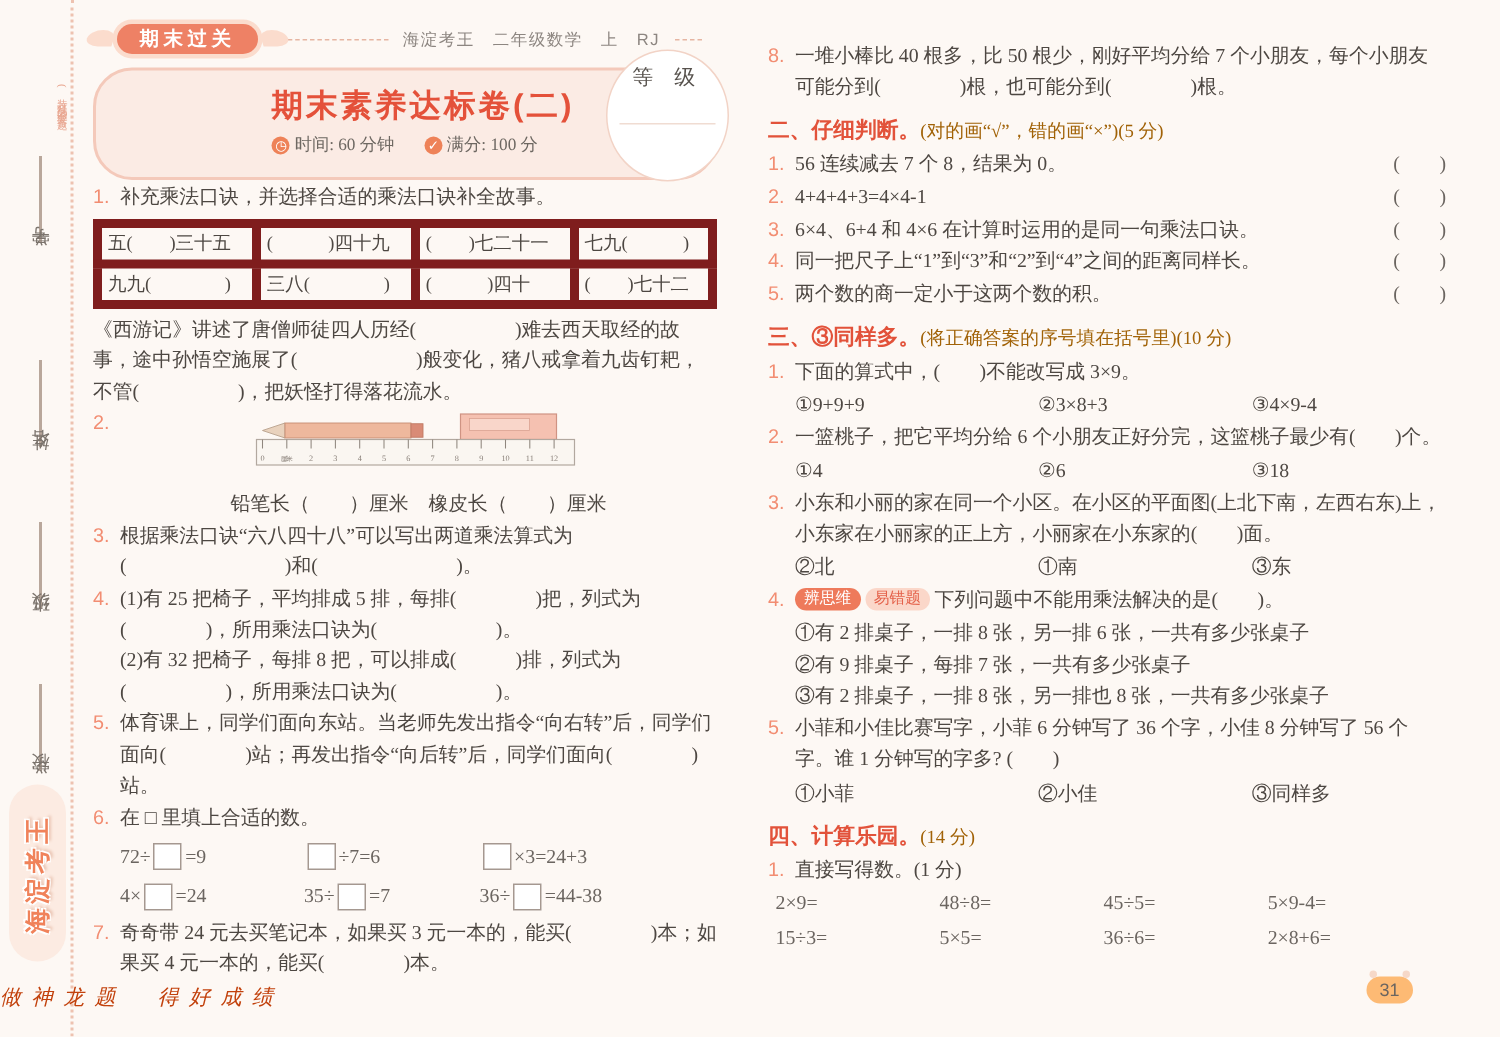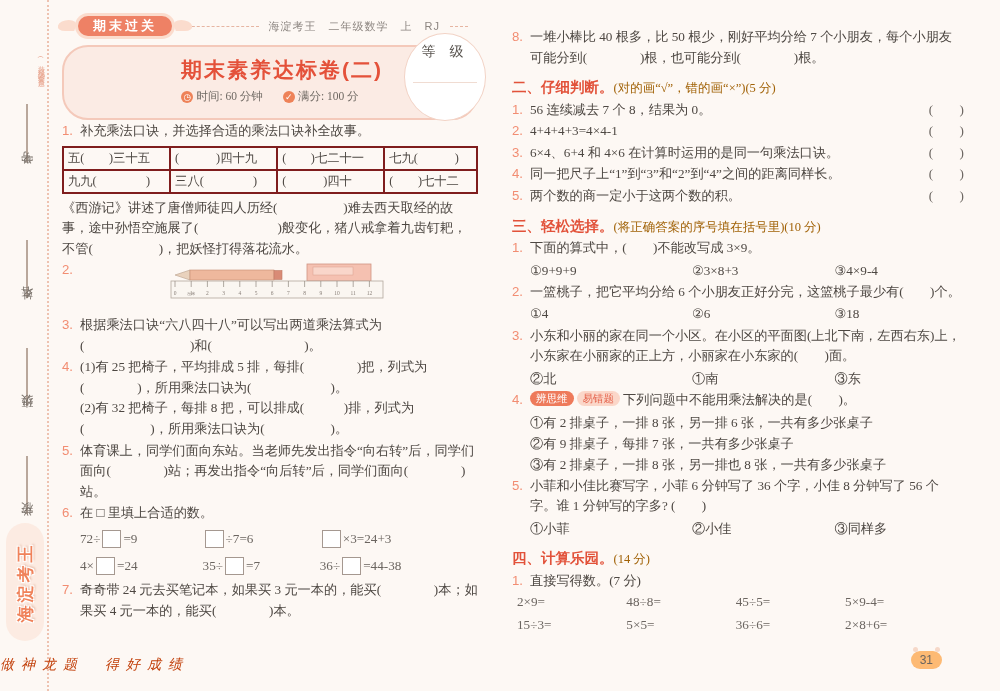--- a/index.html
+++ b/index.html
@@ -53,21 +53,21 @@
   .grade-label{position:absolute;top:9px;left:0;right:0;text-align:center;color:#57524d;
     font-size:14px;letter-spacing:5px;font-family:"Liberation Sans",sans-serif;}
   
   .sec-head{margin:9px 0 2px;font-size:14.5px;line-height:1.4;}
   .sec-title{font-weight:bold;color:#e2523a;font-family:"Liberation Sans",sans-serif;}
   .sec-note{color:#a16207;font-size:12.5px;}
   .q{display:flex;margin:1px 0;line-height:1.56;}
   .qnum{color:#f28d72;min-width:18px;font-family:"Liberation Sans",sans-serif;flex:0 0 auto;}
   .qbody{flex:1;}
   .fill-table{border-collapse:collapse;margin:4px 0 4px;width:100%;}
-  .fill-table td{border:2px solid #7f1d1d;font-size:12.3px;padding:2px 4px;white-space:nowrap;}
+  .fill-table td{border:6px solid #7f1d1d;font-size:12.3px;padding:2px 4px;white-space:nowrap;}
   .ruler-wrap{text-align:center;margin:1px 0 0;}
   .caption{text-align:center;line-height:1.5;}
   .eq-grid{display:grid;grid-template-columns:1.05fr 1fr 1.45fr;gap:6px 8px;margin:5px 0 3px;color:#6b6560;}
   .eq{display:flex;align-items:center;white-space:nowrap;}
   .blank-box{display:inline-block;width:17px;height:16px;border:1px solid #a59890;background:#fff;margin:0 2px;}
   .jrow{display:flex;}
   .jtext{flex:1;}
   .jbracket{color:#6b6560;margin-left:8px;white-space:nowrap;}
   .choices{display:grid;grid-template-columns:1.25fr 1.1fr 1fr;margin:0 0 1px 18px;line-height:1.6;}
   .optline{margin-left:18px;line-height:1.6;}
@@ -197,20 +197,21 @@
               <text x="153.79999999999998" y="34" text-anchor="middle" font-size="5.5" fill="#8a817a">9</text>
               <line x1="170" x2="170" y1="20" y2="26" stroke="#8f867e" stroke-width="0.7"></line>
               <text x="170" y="34" text-anchor="middle" font-size="5.5" fill="#8a817a">10</text>
               <line x1="186.2" x2="186.2" y1="20" y2="26" stroke="#8f867e" stroke-width="0.7"></line>
               <text x="186.2" y="34" text-anchor="middle" font-size="5.5" fill="#8a817a">11</text>
               <line x1="202.39999999999998" x2="202.39999999999998" y1="20" y2="26" stroke="#8f867e" stroke-width="0.7"></line>
               <text x="202.39999999999998" y="34" text-anchor="middle" font-size="5.5" fill="#8a817a">12</text>
               <text x="24.2" y="34" text-anchor="middle" font-size="4" fill="#8a817a">厘米</text>
             </svg>
         </div>
+        <div class="caption">铅笔长（　　）厘米　橡皮长（　　）厘米</div>
       </span>
     </div>
 
     <div class="q">
       <span class="qnum">3.</span>
       <span class="qbody">根据乘法口诀“六八四十八”可以写出两道乘法算式为(　　　　　　　　)和(　　　　　　　)。</span>
     </div>
 
     <div class="q">
       <span class="qnum">4.</span>
@@ -311,21 +312,21 @@
     </div>
     <div class="q">
       <span class="qnum">5.</span>
       <span class="qbody jrow">
           <span class="jtext">两个数的商一定小于这两个数的积。</span>
           <span class="jbracket">(　　)</span>
         </span>
     </div>
 
     <div class="sec-head">
-      <span class="sec-title">三、轻松选择。</span><span class="sec-note">(将正确答案的序号填在括号里)(10 分)</span>
+      <span class="sec-title">三、③同样多。</span><span class="sec-note">(将正确答案的序号填在括号里)(10 分)</span>
     </div>
 
     <div class="q">
       <span class="qnum">1.</span>
       <span class="qbody">下面的算式中，(　　)不能改写成 3×9。</span>
     </div>
     <div class="choices">
       <span>①9+9+9</span>
       <span>②3×8+3</span>
       <span>③4×9-4</span>
@@ -369,21 +370,21 @@
       <span>①小菲</span>
       <span>②小佳</span>
       <span>③同样多</span>
     </div>
 
     <div class="sec-head">
       <span class="sec-title">四、计算乐园。</span><span class="sec-note">(14 分)</span>
     </div>
     <div class="q">
       <span class="qnum">1.</span>
-      <span class="qbody">直接写得数。(7 分)</span>
+      <span class="qbody">直接写得数。(1 分)</span>
     </div>
     <div class="calc-grid">
       <span>2×9=</span>
       <span>48÷8=</span>
       <span>45÷5=</span>
       <span>5×9-4=</span>
       <span>15÷3=</span>
       <span>5×5=</span>
       <span>36÷6=</span>
       <span>2×8+6=</span>

